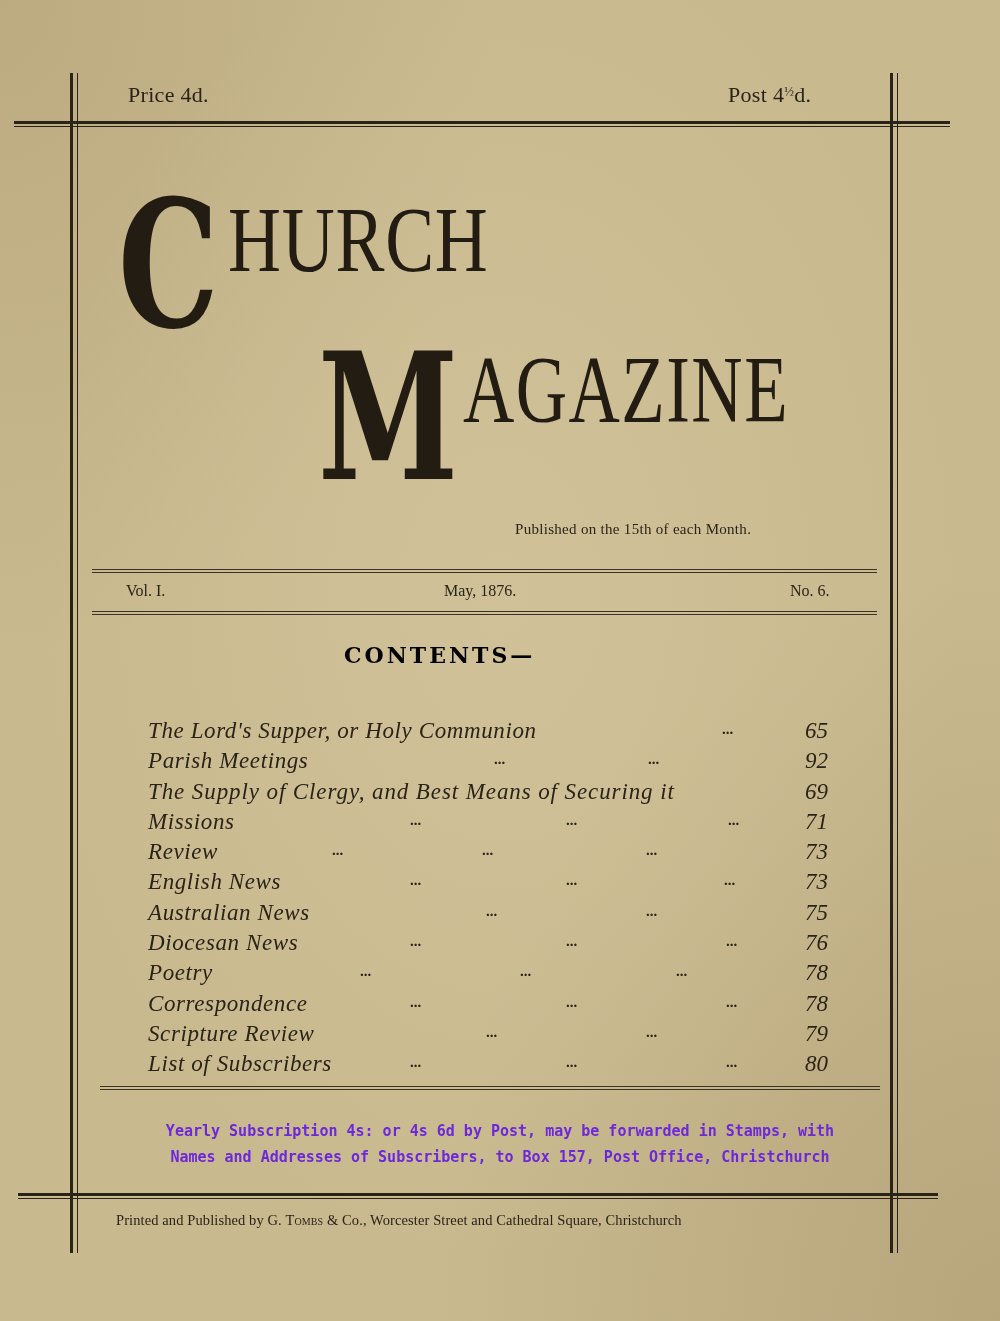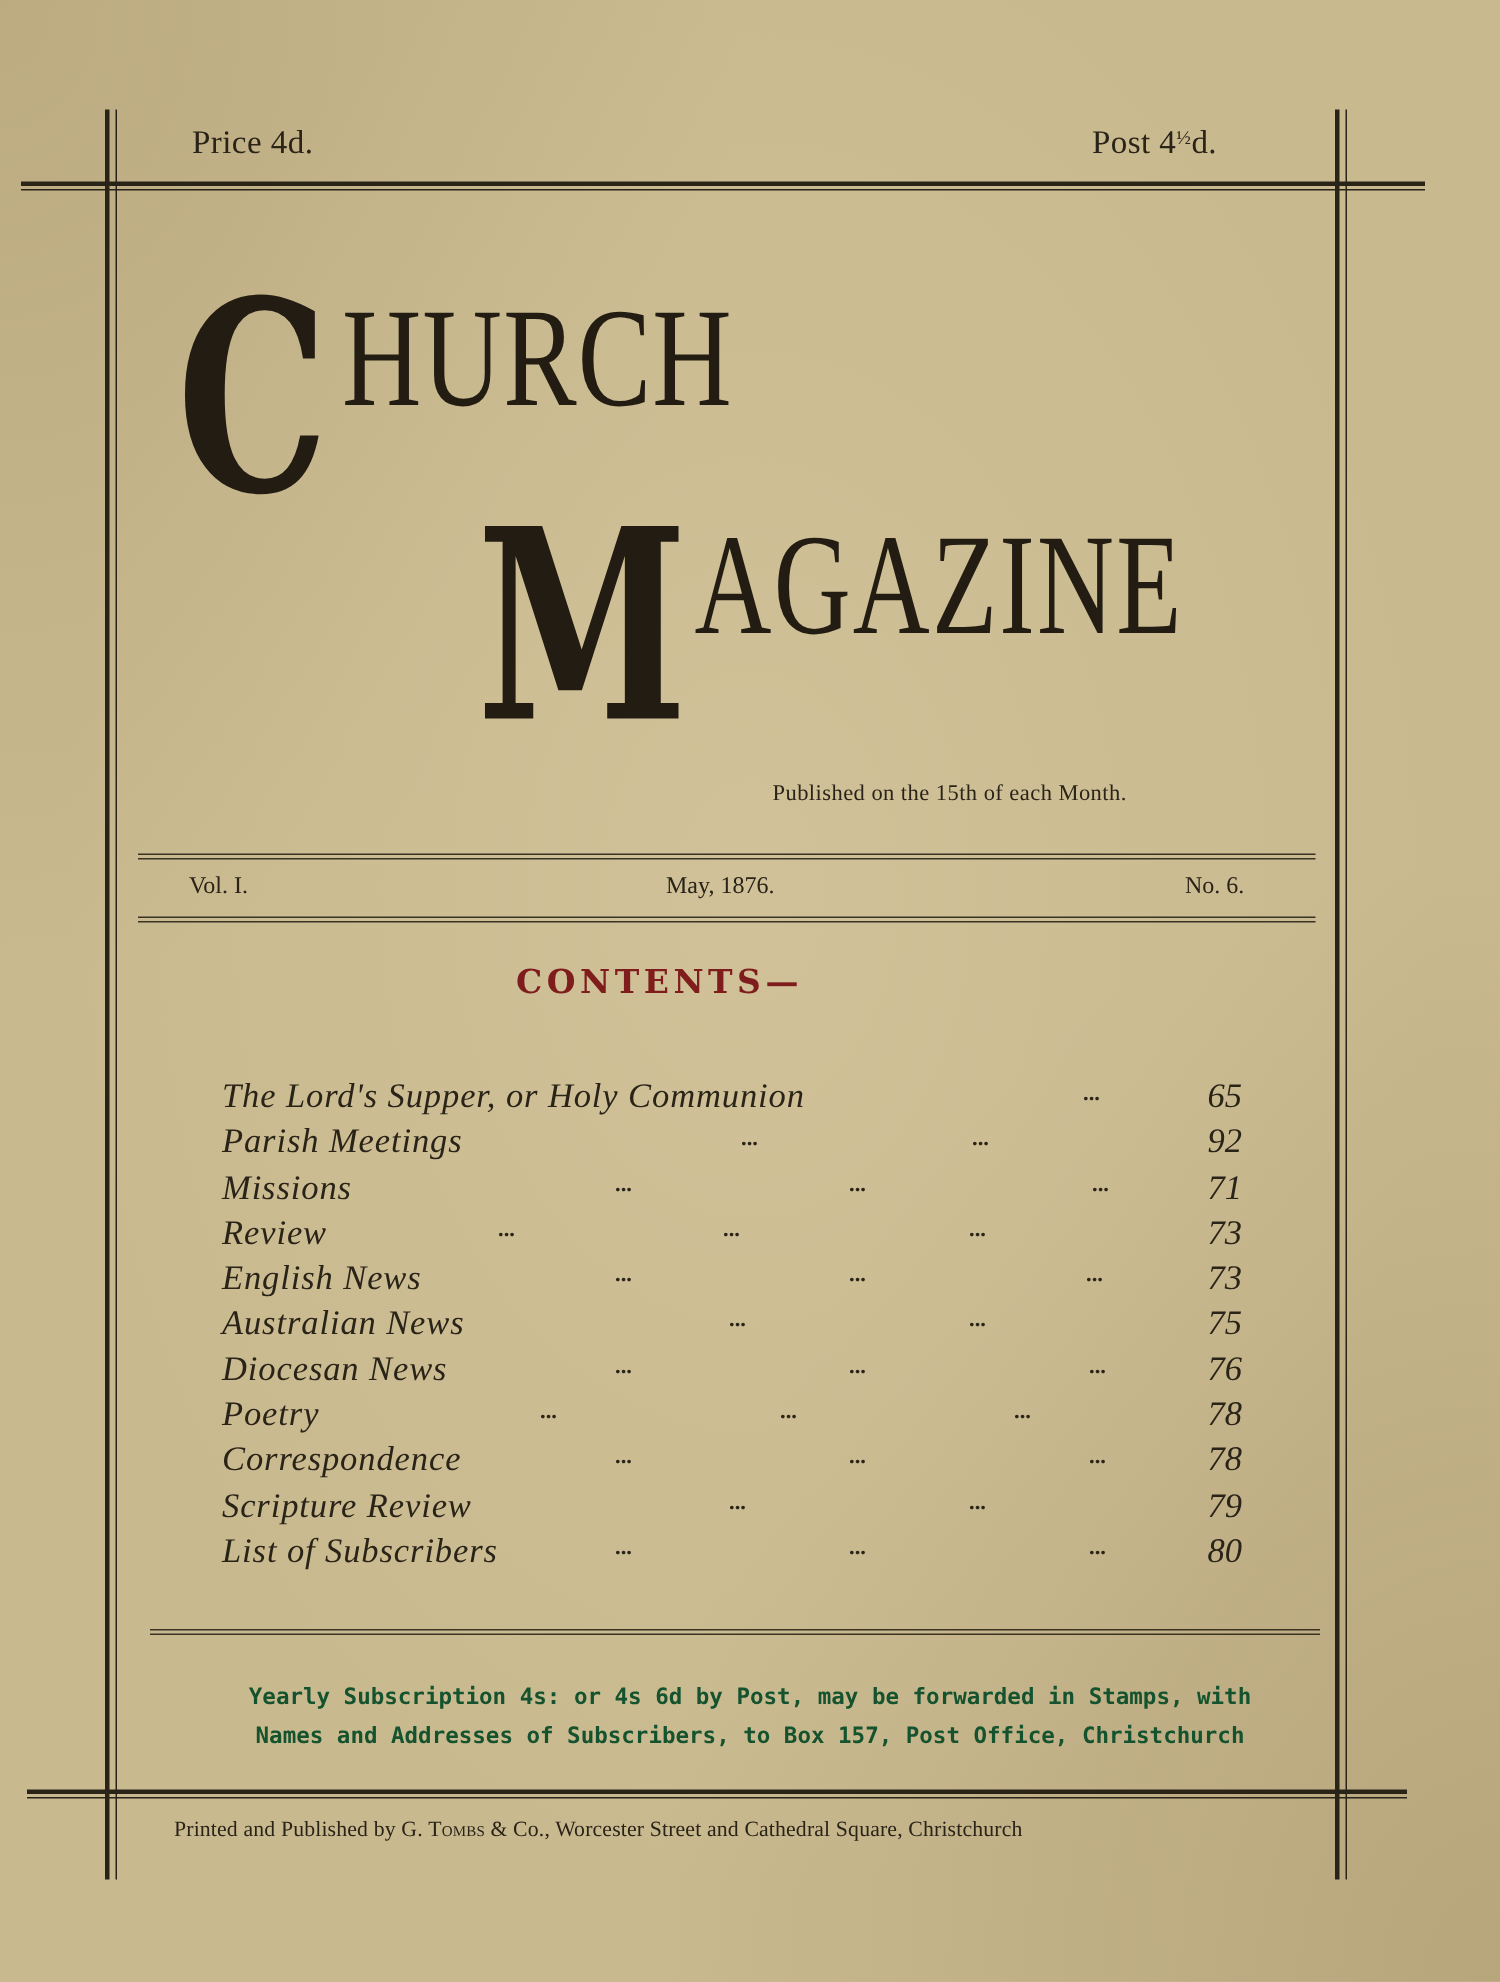--- a/index.html
+++ b/index.html
@@ -110,21 +110,21 @@
     .issue-row span { position: absolute; white-space: nowrap; }
 
     .contents-heading {
       position: absolute;
       left: 344px;
       top: 642px;
       font-family: "DejaVu Serif", serif;
       font-weight: bold;
       font-size: 22px;
       letter-spacing: 3px;
-      color: #7f1d1d;
+      color: #000000;
     }
 
     .toc {
       position: absolute;
       left: 148px;
       top: 684px;
       width: 690px;
       margin-top: 32px;
     }
     .toc-row {
@@ -155,21 +155,21 @@
     .subscription {
       position: absolute;
       left: 100px;
       top: 1118px;
       width: 800px;
       text-align: center;
       font-family: "DejaVu Sans Mono", monospace;
       font-weight: bold;
       font-size: 15px;
       line-height: 26px;
-      color: #14532d;
+      color: #6d28d9;
     }
 
     .printed {
       position: absolute;
       left: 116px;
       top: 1212px;
       font-size: 14.5px;
       letter-spacing: 0.1px;
       white-space: nowrap;
     }
@@ -214,20 +214,24 @@
     <span class="toc-dots" style="left:574px;">...</span>
     <span class="toc-page">65</span>
   </div>
   <div class="toc-row">
     <span class="toc-title">Parish Meetings</span>
     <span class="toc-dots" style="left:346px;">...</span>
     <span class="toc-dots" style="left:500px;">...</span>
     <span class="toc-page">92</span>
   </div>
   <div class="toc-row">
+    <span class="toc-title" style="letter-spacing:0.9px;">The Supply of Clergy, and Best Means of Securing it</span>
+    <span class="toc-page">69</span>
+  </div>
+  <div class="toc-row">
     <span class="toc-title">Missions</span>
     <span class="toc-dots" style="left:262px;">...</span>
     <span class="toc-dots" style="left:418px;">...</span>
     <span class="toc-dots" style="left:580px;">...</span>
     <span class="toc-page">71</span>
   </div>
   <div class="toc-row">
     <span class="toc-title">Review</span>
     <span class="toc-dots" style="left:184px;">...</span>
     <span class="toc-dots" style="left:334px;">...</span>

